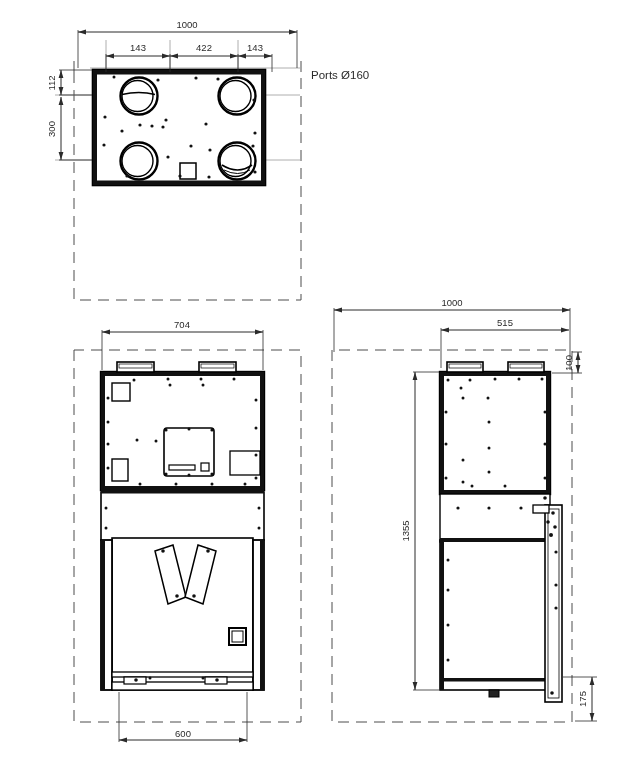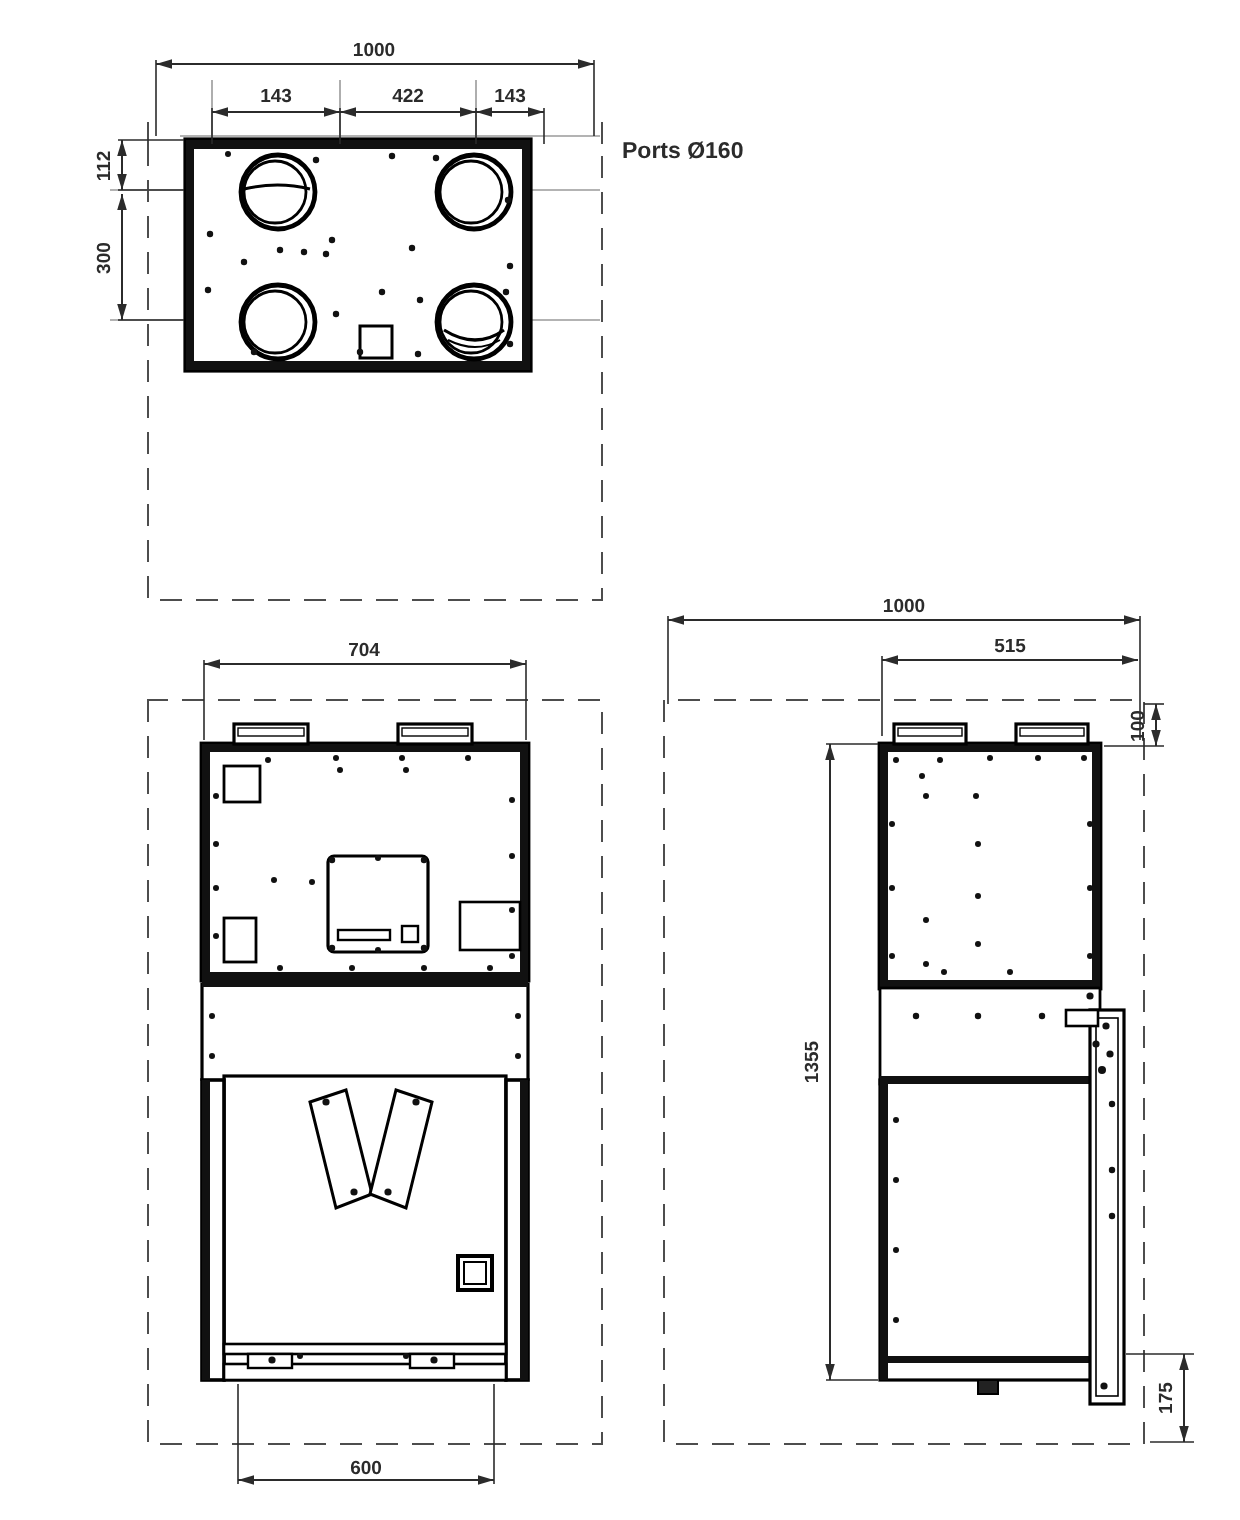--- a/index.html
+++ b/index.html
@@ -4,21 +4,21 @@
 <title>Unit Dimensional Drawing</title>
 <style>
   html,body{margin:0;padding:0;background:#ffffff;}
   body{
     width:620px;height:760px;
     font-family:"Liberation Sans","DejaVu Sans",sans-serif;
     color:#1a1a1a;
     overflow:hidden;
     position:relative;
   }
-  #sheet{position:absolute;left:0;top:0;width:620px;height:760px;font-weight:bold;}
+  #sheet{position:absolute;left:0;top:0;width:620px;height:760px;}
   svg{display:block;}
   .dimtext{
     font-family:"Liberation Sans","DejaVu Sans",sans-serif;
     font-size:9.5px;
     fill:#2b2b2b;
   }
   .notetext{
     font-family:"Liberation Sans","DejaVu Sans",sans-serif;
     font-size:11.5px;
     fill:#2b2b2b;

